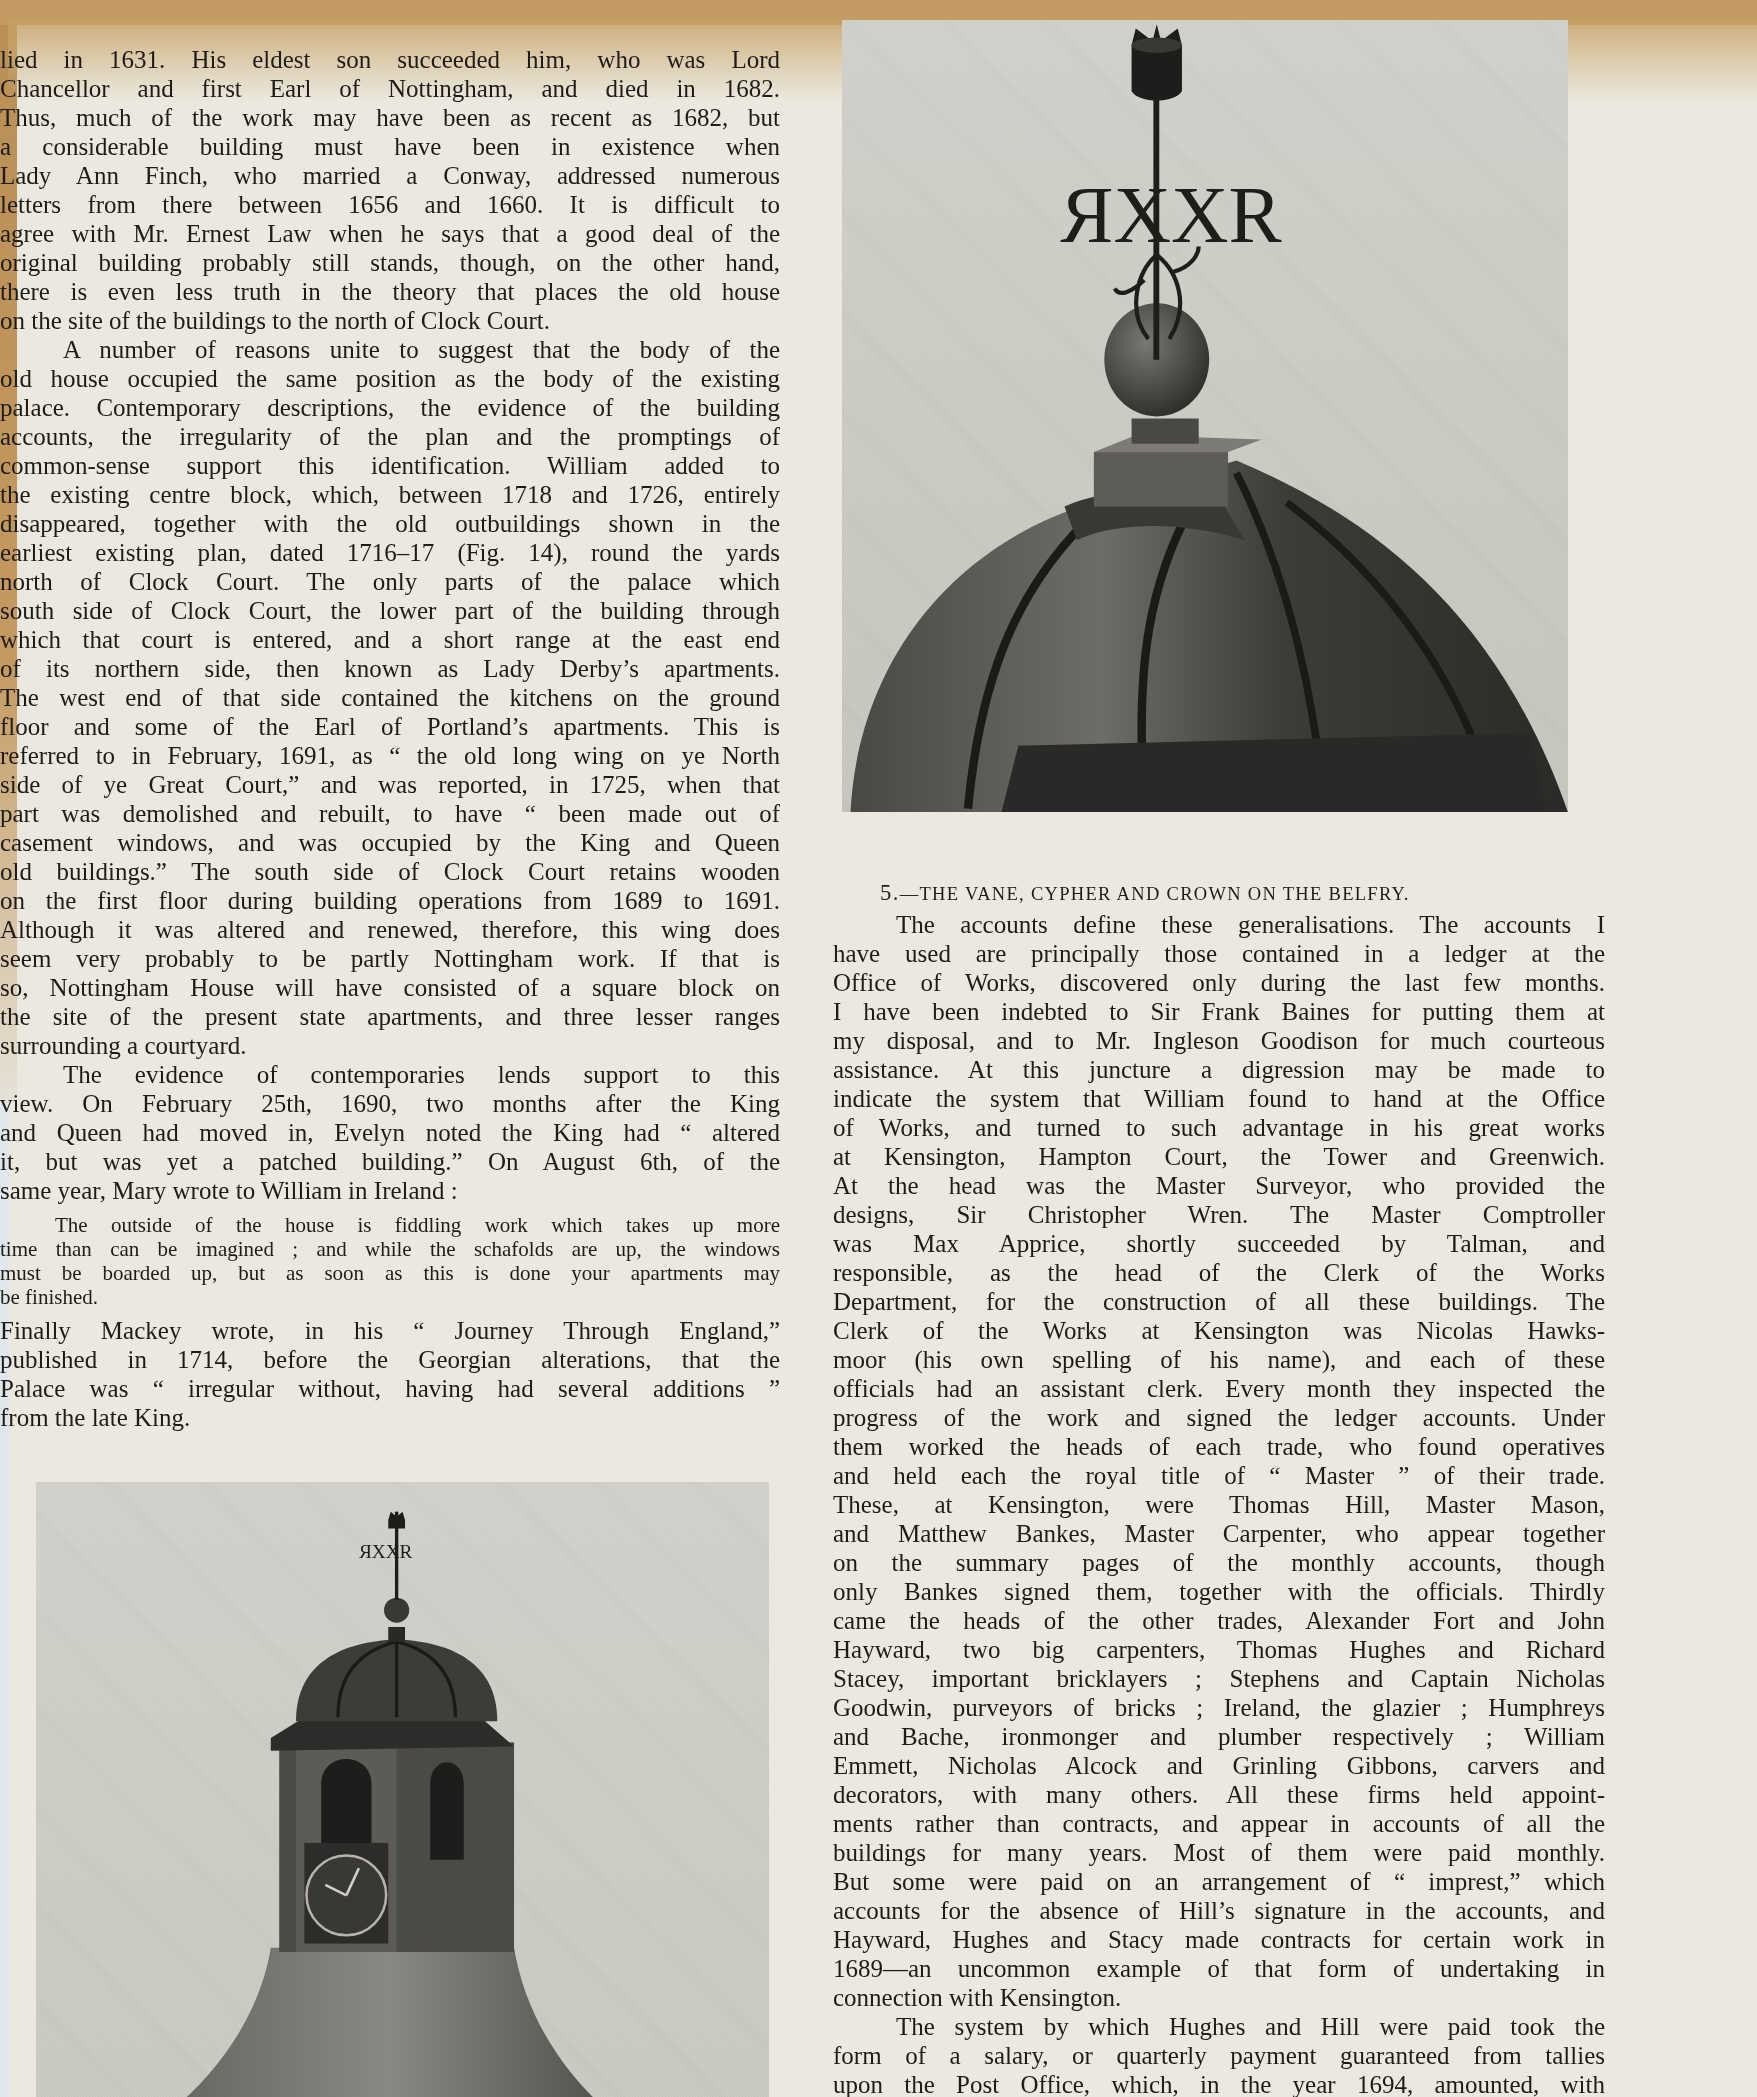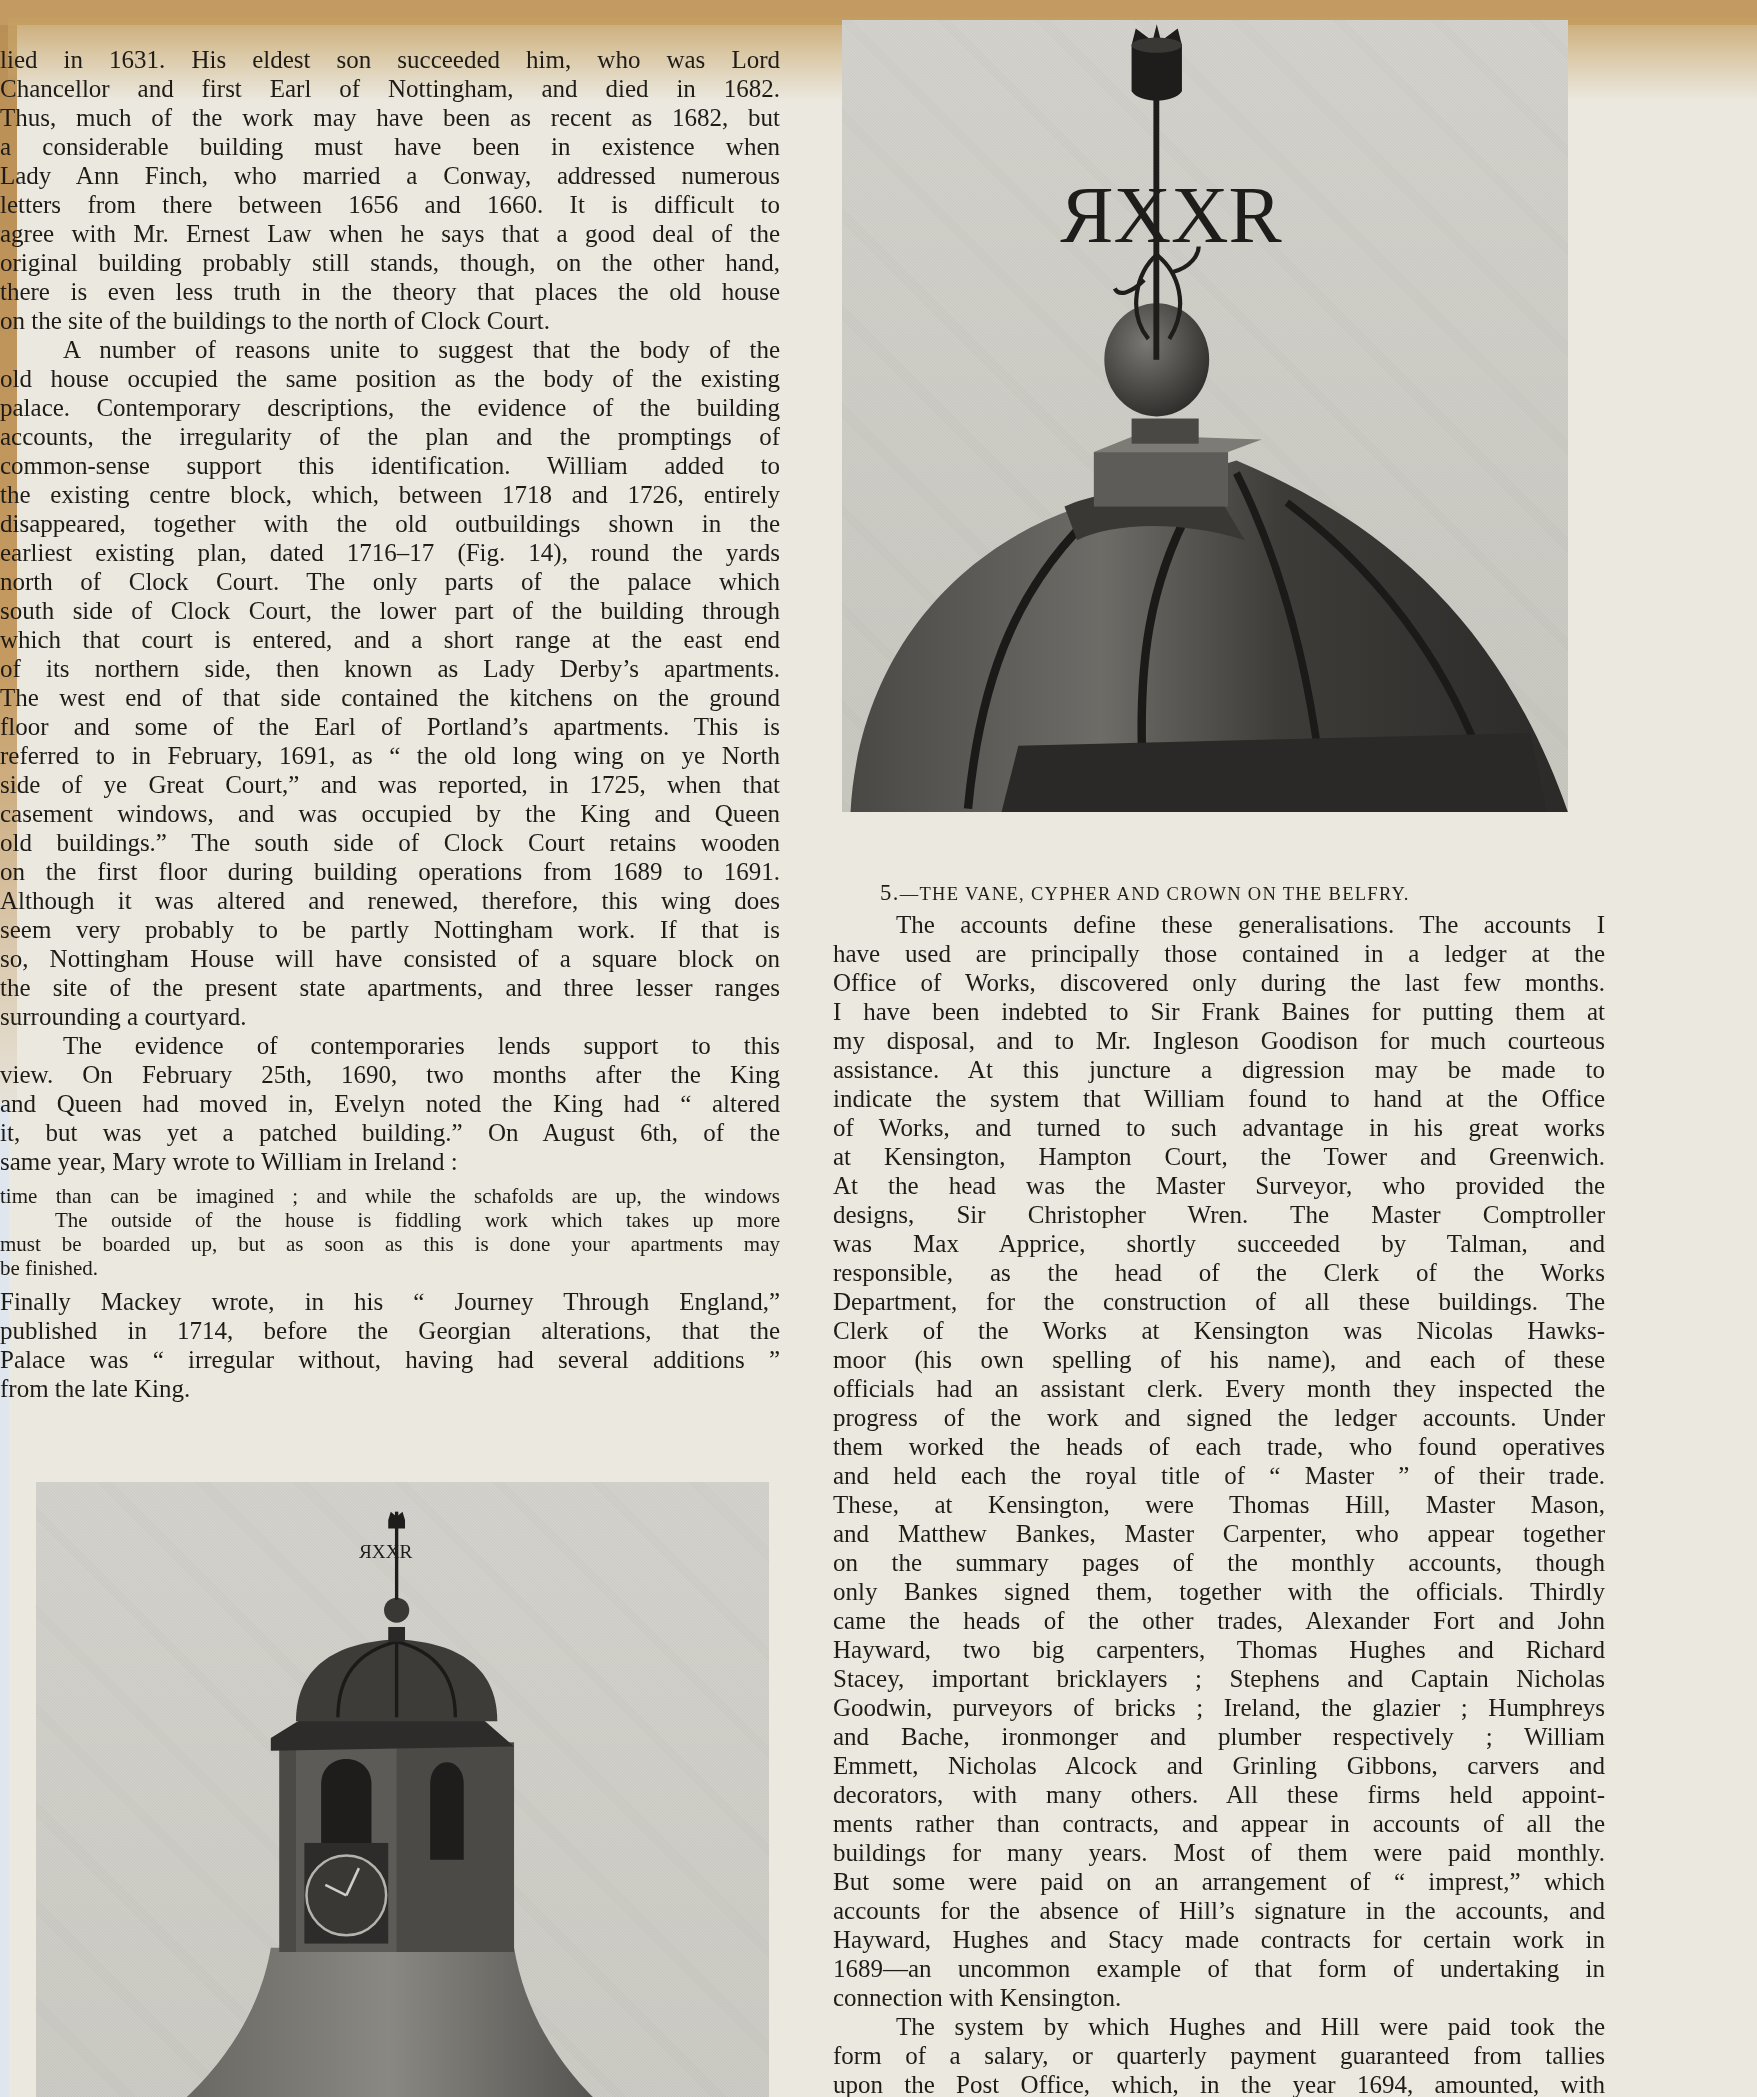--- a/index.html
+++ b/index.html
@@ -87,40 +87,41 @@
       <span class="line">disappeared, together with the old outbuildings shown in the</span>
       <span class="line">earliest existing plan, dated 1716–17 (Fig. 14), round the yards</span>
       <span class="line">north of Clock Court.   The only parts of the palace which</span>
       <span class="line">south side of Clock Court, the lower part of the building through</span>
       <span class="line">which that court is entered, and a short range at the east end</span>
       <span class="line">of its northern side, then known as Lady Derby’s apartments.</span>
       <span class="line">The west end of that side contained the kitchens on the ground</span>
       <span class="line">floor and some of the Earl of Portland’s apartments.   This is</span>
       <span class="line">referred to in February, 1691, as “ the old long wing on ye North</span>
       <span class="line">side of ye Great Court,” and was reported, in 1725, when that</span>
+      <span class="line">part was demolished and rebuilt, to have “ been made out of</span>
       <span class="line">casement windows, and was occupied by the King and Queen</span>
       <span class="line">old buildings.”  The south side of Clock Court retains wooden</span>
       <span class="line">on the first floor during building operations from 1689 to 1691.</span>
       <span class="line">Although it was altered and renewed, therefore, this wing does</span>
       <span class="line">seem very probably to be partly Nottingham work.   If that is</span>
       <span class="line">so, Nottingham House will have consisted of a square block on</span>
       <span class="line">the site of the present state apartments, and three lesser ranges</span>
       <span class="line last">surrounding a courtyard.</span>
     </div>
     <div>
       <span class="line indent">The evidence of contemporaries lends support to this</span>
       <span class="line">view.  On February 25th, 1690, two months after the King</span>
       <span class="line">and Queen had moved in, Evelyn noted the King had “ altered</span>
       <span class="line">it, but was yet a patched building.”  On August 6th, of the</span>
       <span class="line last">same year, Mary wrote to William in Ireland :</span>
     </div>
     <div class="gap"></div>
     <div>
+      <span class="line small indent">The outside of the house is fiddling work which takes up more</span>
       <span class="line small">time than can be imagined ; and while the schafolds are up, the windows</span>
-      <span class="line small indent">The outside of the house is fiddling work which takes up more</span>
       <span class="line small">must be boarded up, but as soon as this is done your apartments may</span>
       <span class="line small last">be finished.</span>
     </div>
     <div class="gap"></div>
     <div>
       <span class="line">Finally Mackey wrote, in his “ Journey Through England,”</span>
       <span class="line">published in 1714, before the Georgian alterations, that the</span>
       <span class="line">Palace was “ irregular without, having had several additions ”</span>
       <span class="line last">from the late King.</span>
     </div>

